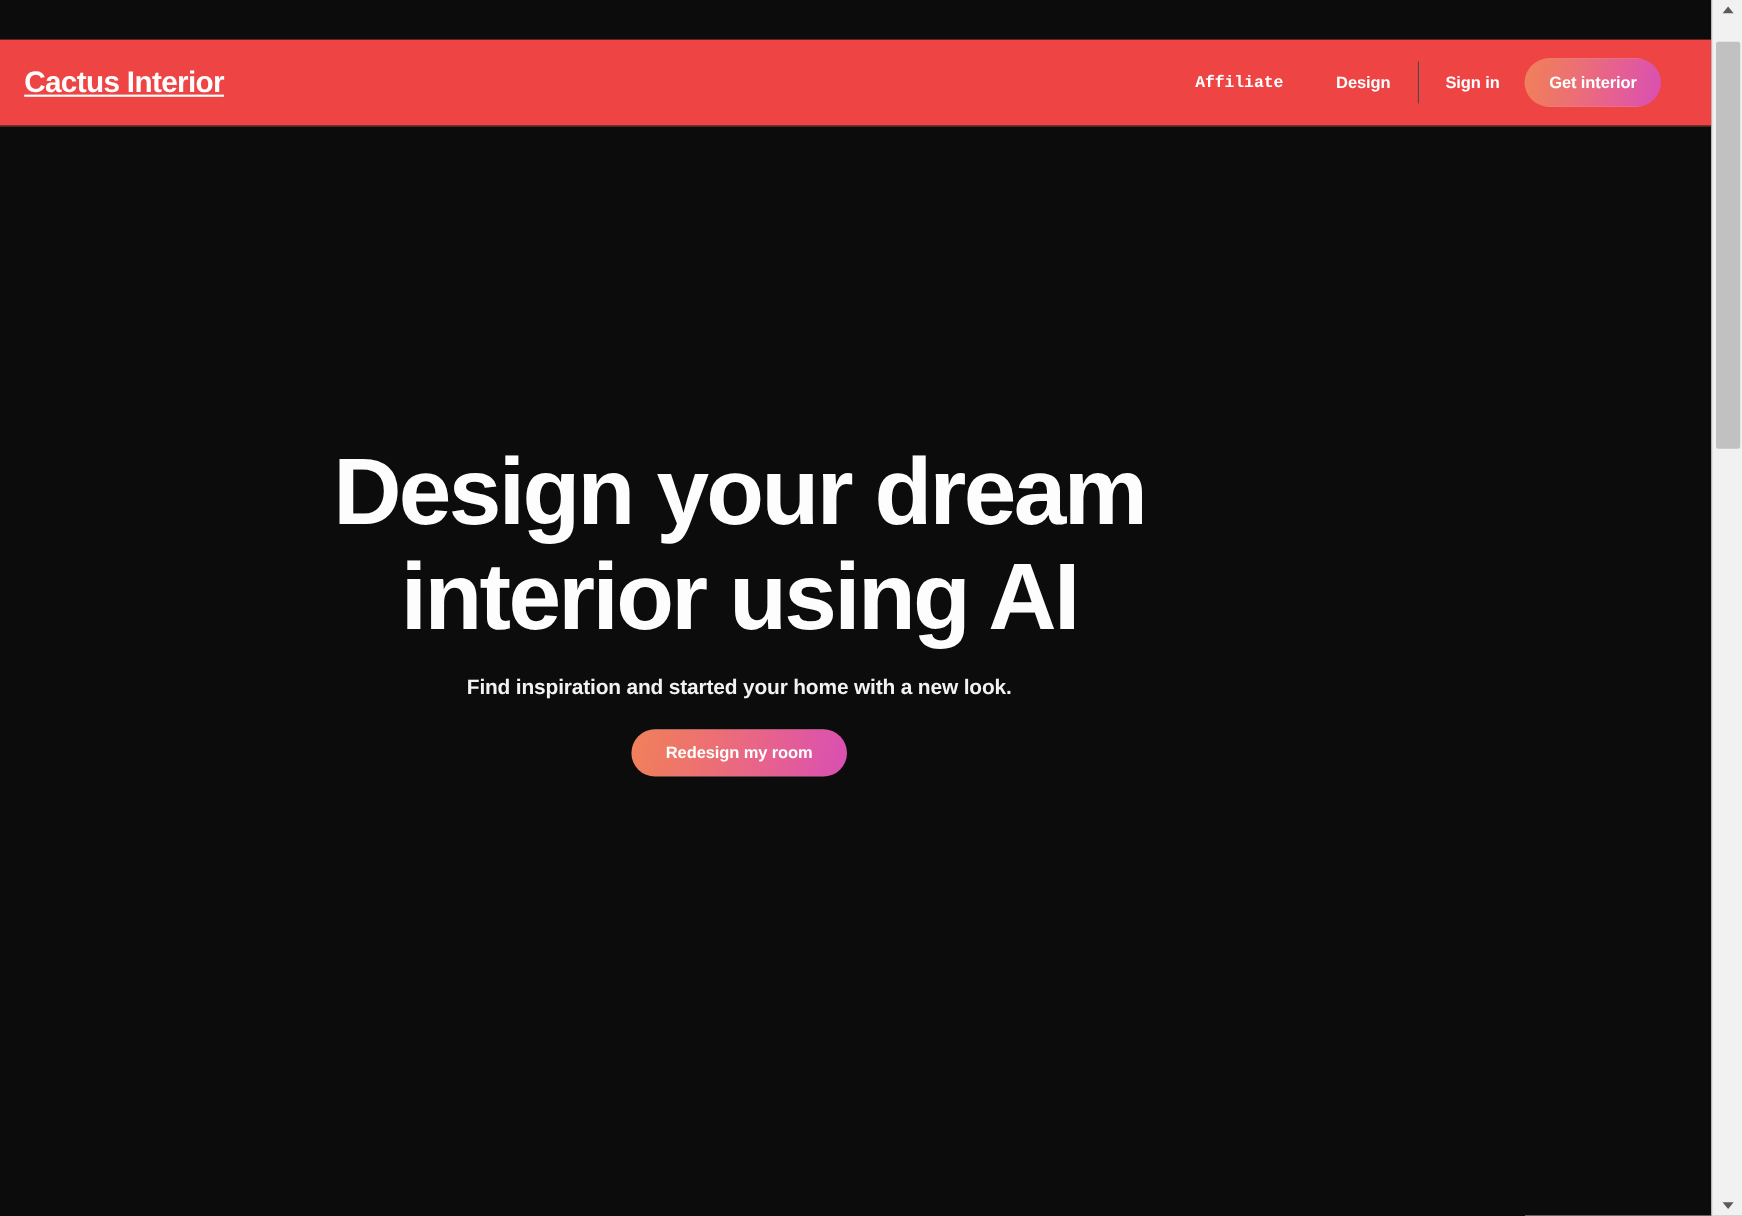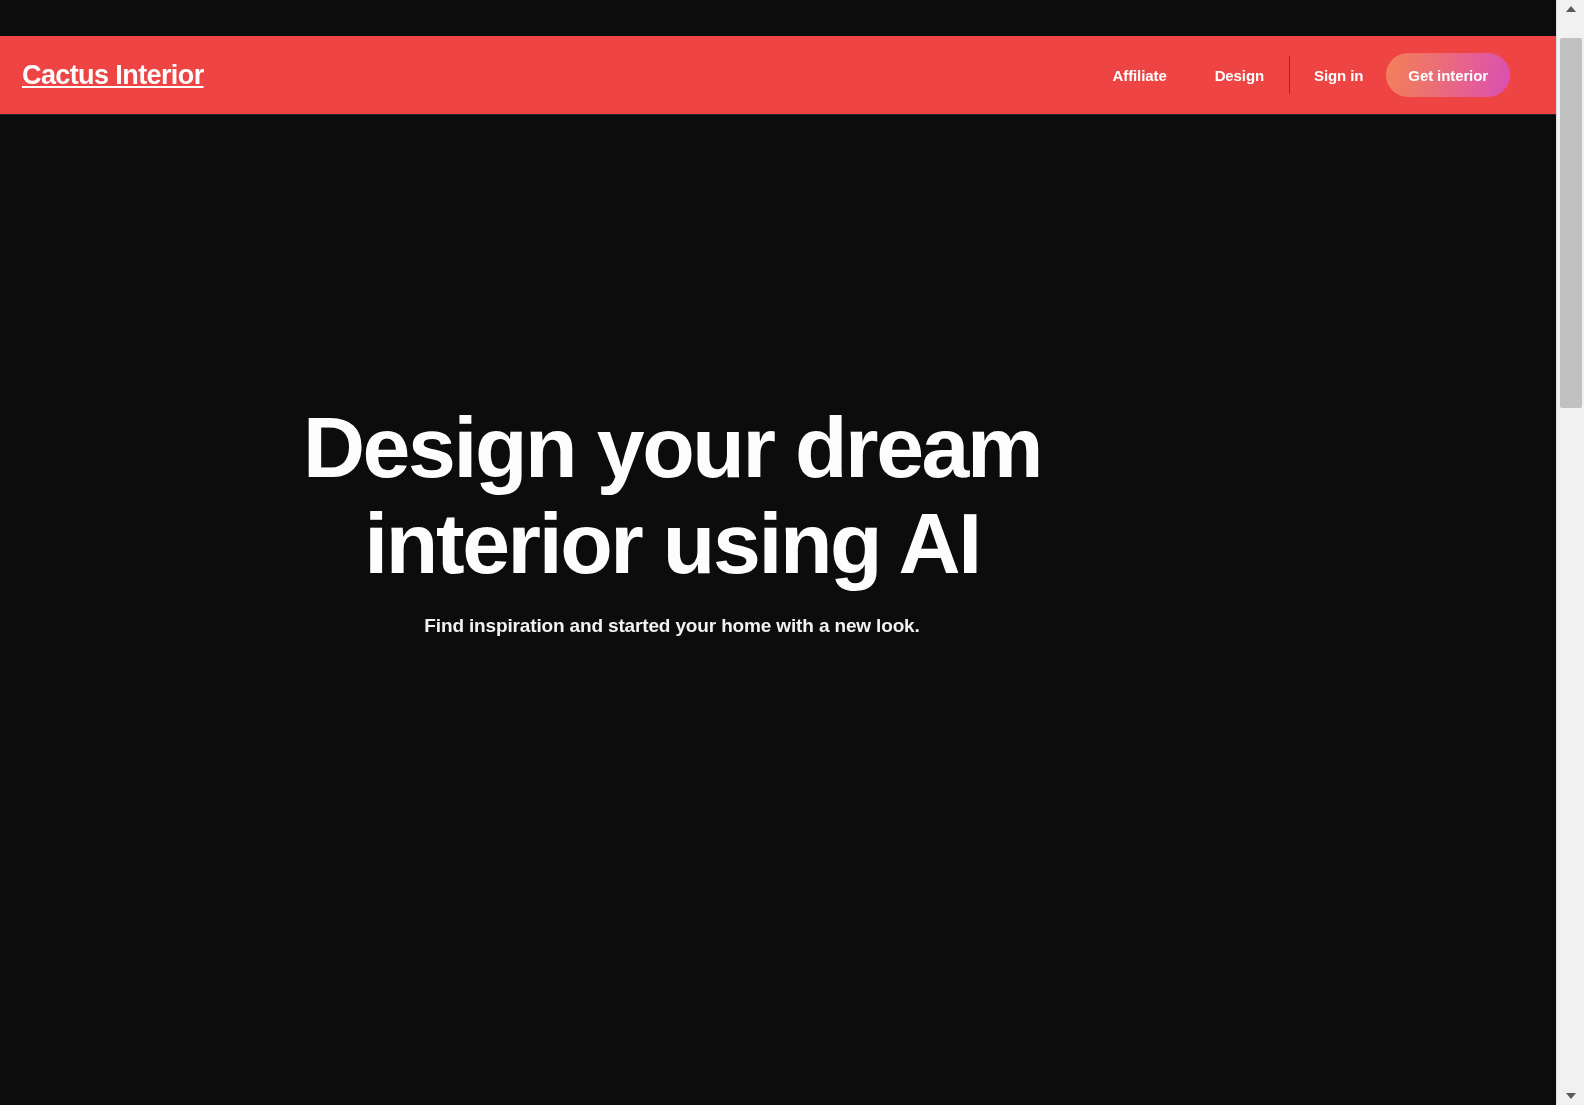--- a/index.html
+++ b/index.html
@@ -61,21 +61,21 @@
   .nav-link {
     font-size: 15px;
     font-weight: 700;
     color: #ffffff;
     text-decoration: none;
     letter-spacing: -0.1px;
     white-space: nowrap;
     padding: 8px 0;
   }
 
-  .nav-link.affiliate { margin-right: 48px; }
+  .nav-link.affiliate { margin-right: 48px; font-family: Liberation Mono, monospace; }
   .nav-link.pricing   { margin-right: 25px; }
 
   .nav-divider {
     width: 1px;
     height: 38px;
     background: #4a4a4a;
     margin: 0 24px 0 0;
   }
 
   .nav-link.signin { margin-right: 23px; }
@@ -216,20 +216,21 @@
       <button id="get-started-button" class="btn-gradient" type="button">Get interior</button>
     </nav>
   </header>
 
   <section id="hero">
 
     <h1 id="hero-title">Design your dream interior using AI</h1>
 
     <p id="hero-subtitle">Find inspiration and started your home with a new look.</p>
 
+    <button id="redesign-button" class="btn-gradient" type="button">Redesign my room</button>
   </section>
 </div>
 
 <div id="scrollbar">
   <div id="scrollbar-up-arrow">
     <span class="arrow-glyph"></span>
   </div>
   <div id="scrollbar-track">
     <div id="scrollbar-thumb"></div>
   </div>

